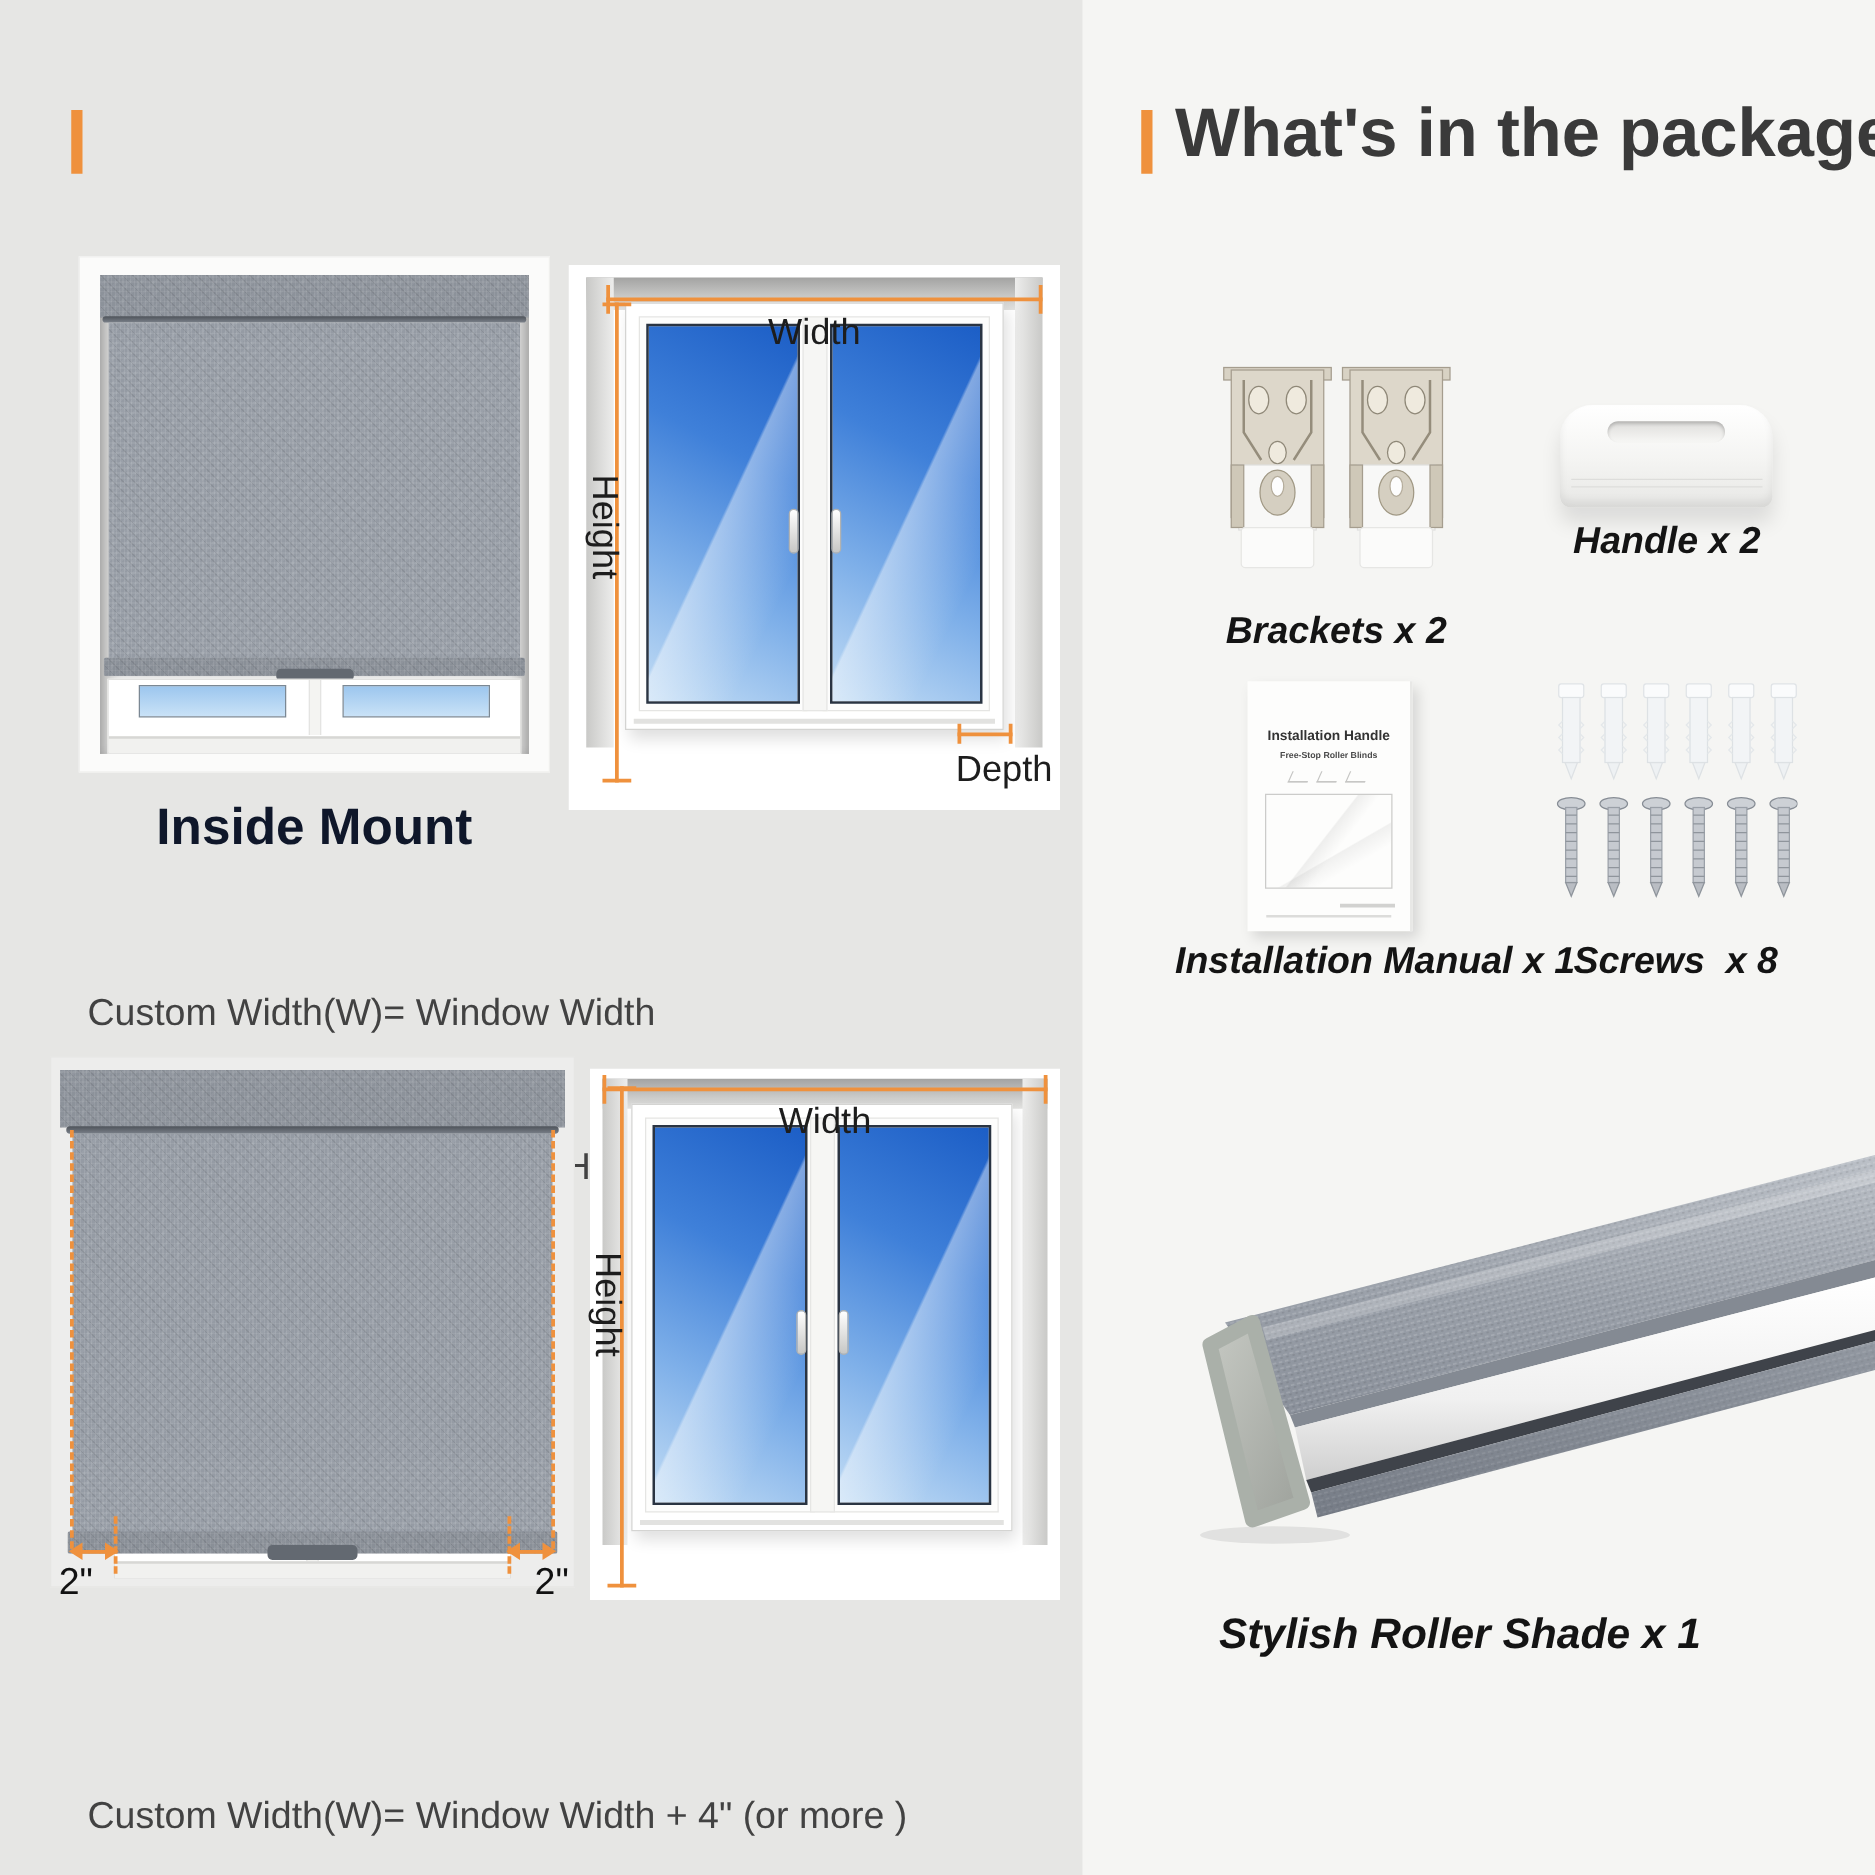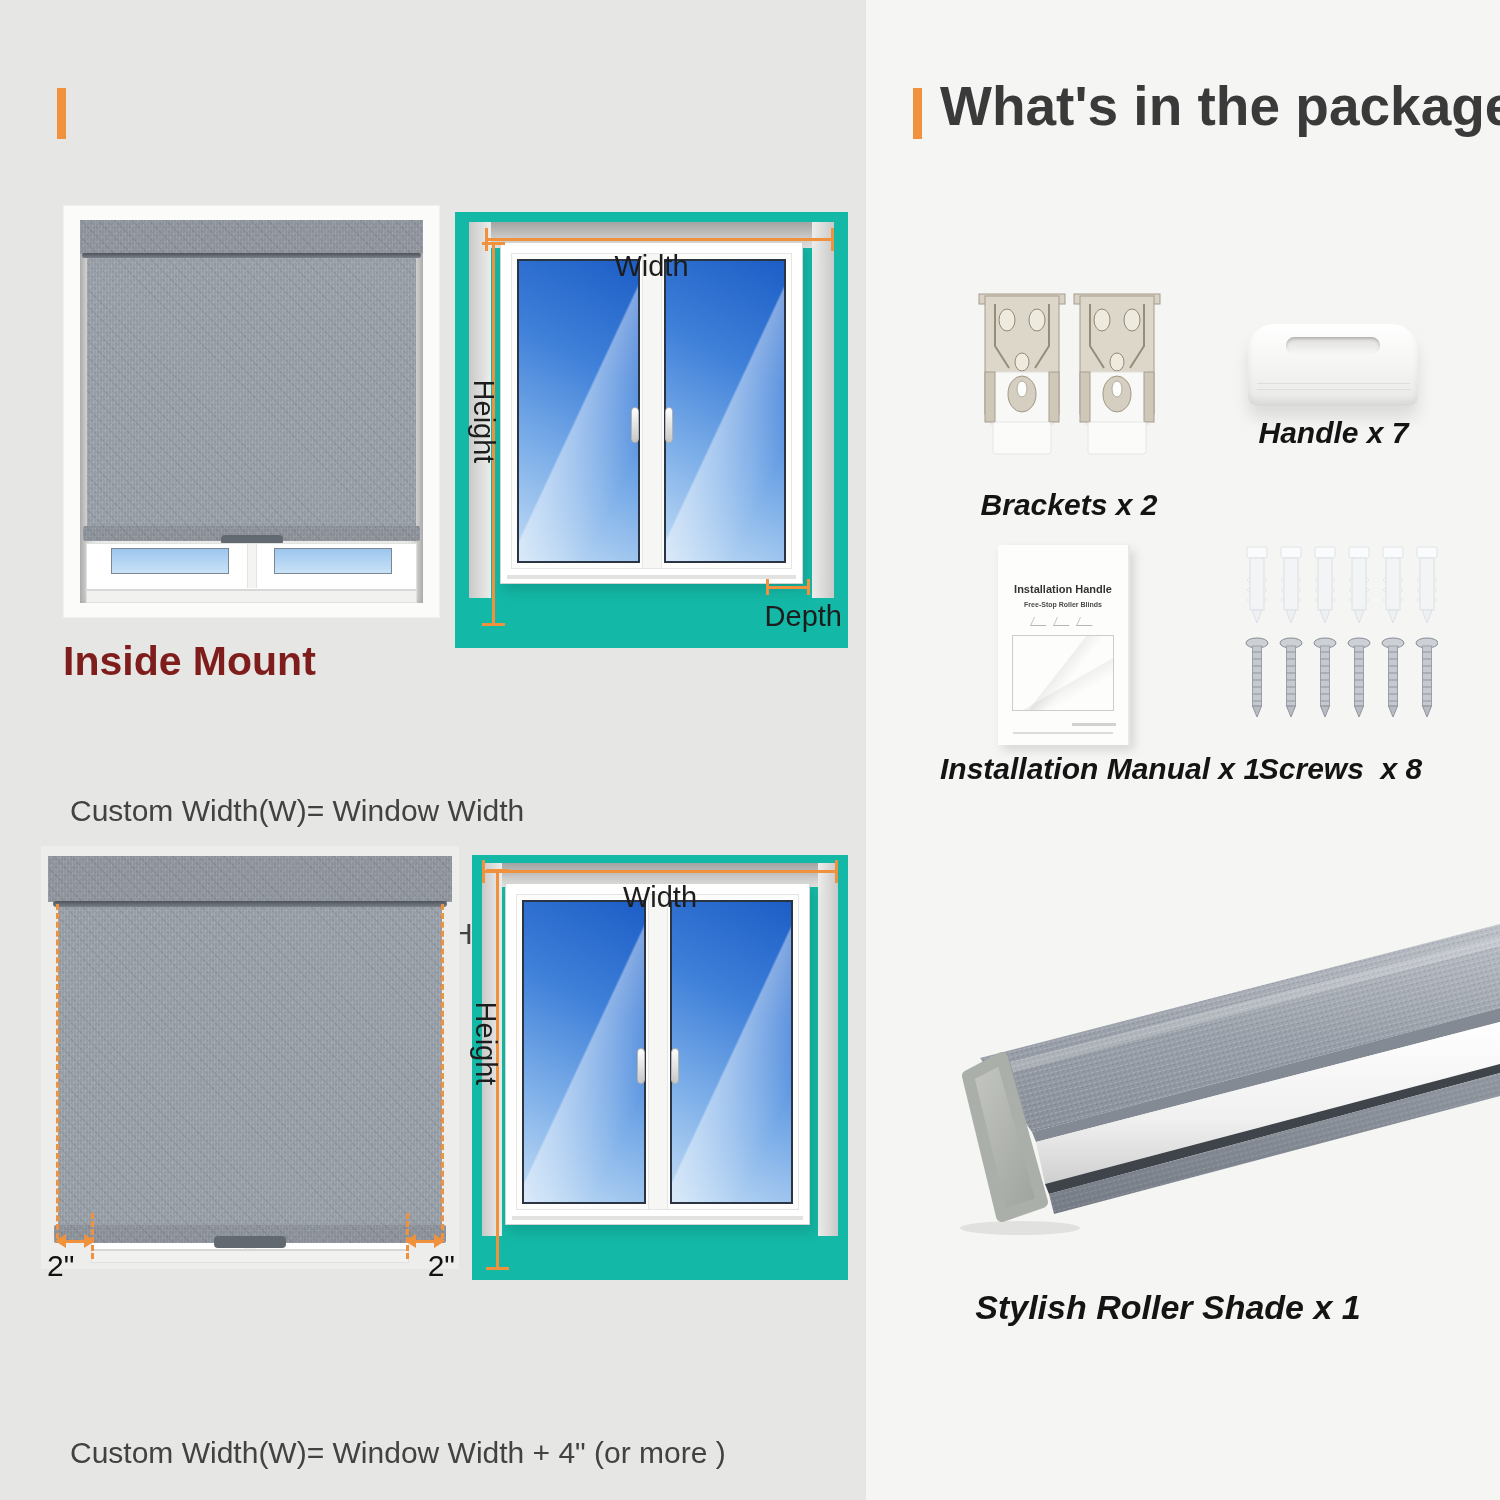--- a/index.html
+++ b/index.html
@@ -25,21 +25,21 @@
   .cassette { filter:brightness(.94); }
   .rollshadow { position:absolute; background:linear-gradient(#4e535a,#7a8089); border-radius:3px; }
   .bar { filter:brightness(.92); border-radius:2px; }
   .tab { position:absolute; left:50%; transform:translateX(-50%); background:#6c727b; border-radius:4px; }
   .lowwin { position:absolute; background:#fff; border:1px solid #e1e1df; }
   .lwglass { position:absolute; top:4px; height:26px; background:linear-gradient(#9cc6ee,#c9e2f7); border:1px solid #7b8894; }
   .lwmull { position:absolute; left:calc(50% - 5px); top:0; bottom:14px; width:10px; background:#f4f4f2; border-left:1px solid #e4e4e2; border-right:1px solid #e4e4e2; }
   .lwsill { position:absolute; left:0; right:0; bottom:0; height:13px; background:#f1f1ef; border-top:2px solid #d7d7d5; }
 
   
-  .diag { position:absolute; background:#14b8a6; }
+  .diag { position:absolute; background:#ffffff; }
   .recesstop { position:absolute; background:linear-gradient(#a3a3a2,#e3e3e1); }
   .recessside { position:absolute; background:linear-gradient(90deg,#c9c9c7,#ededec); }
   .recessside.r { background:linear-gradient(-90deg,#c9c9c7,#ededec); }
   .winframe { position:absolute; background:#fff; border:1px solid #d4d4d2; box-shadow:3px 7px 12px rgba(0,0,0,.13); }
   .sash { position:absolute; top:10px; bottom:14px; width:calc(50% - 16px); background:#fdfdfc; border:1px solid #e5e5e3; }
   .sash.l { left:10px; } .sash.r { right:10px; }
   .glass { position:absolute; inset:5px; border:2px solid #2a3442;
     background:linear-gradient(208deg,#1c5ec6 0%,#3f80d9 35%,#7fb0e9 68%,#c3ddf5 100%); }
   .glass::after { content:""; position:absolute; inset:0;
     background:linear-gradient(115deg,rgba(255,255,255,0) 50%,rgba(255,255,255,.42) 51%,rgba(255,255,255,0) 80%); }
@@ -58,21 +58,21 @@
   .mlinev::before { top:0; } .mlinev::after { bottom:0; }
   .dlabel { position:absolute; font-size:29px; color:#1d1d1d; }
   .vwrap { position:absolute; width:110px; text-align:center; transform:rotate(90deg); }
 
   .dash { position:absolute; width:0; border-left:3px dashed #EF913D; }
   .gaparrow { position:absolute; height:3px; background:#EF913D; }
   .gaparrow::before { content:""; position:absolute; left:-11px; top:-6px; border:7px solid transparent; border-right:11px solid #EF913D; }
   .gaparrow::after { content:""; position:absolute; right:-11px; top:-6px; border:7px solid transparent; border-left:11px solid #EF913D; }
   .gaplabel { position:absolute; font-size:30px; color:#111; }
 
-  .mount-h { position:absolute; font-size:41px; font-weight:bold; color:#7f1d1d; text-align:left; }
+  .mount-h { position:absolute; font-size:41px; font-weight:bold; color:#0f172a; text-align:center; }
   .body-lines { position:absolute; font-size:30px; color:#424242; line-height:41px; white-space:pre; }
 
   
   .item-label { position:absolute; font-size:30px; font-weight:bold; font-style:italic; color:#141414;
     text-align:center; white-space:pre; }
   .figsvg { position:absolute; }
 
   .handle { position:absolute; background:linear-gradient(#ffffff,#f4f4f2 55%,#e7e7e5);
     border-radius:26px 26px 9px 9px; box-shadow:0 12px 16px rgba(0,0,0,.10), inset 0 -5px 7px rgba(0,0,0,.07); }
   .slot { position:absolute; left:50%; top:13px; transform:translateX(-50%); width:94px; height:17px;
@@ -225,21 +225,21 @@
   <svg class="figsvg" style="left:1070px;top:288px" width="94" height="170" viewBox="0 0 94 170">
     <use href="#bracket"></use>
   </svg>
   <div class="item-label" style="left:964px;width:210px;top:488px">Brackets x 2</div>
 
   <div class="handle" style="left:1248px;top:324px;width:170px;height:82px">
     <div class="slot"></div>
     <div class="ridge" style="bottom:16px"></div>
     <div class="ridge" style="bottom:22px"></div>
   </div>
-  <div class="item-label" style="left:1246px;width:175px;top:416px">Handle x 7</div>
+  <div class="item-label" style="left:1246px;width:175px;top:416px">Handle x 2</div>
 
   <div class="manual" style="left:998px;top:545px;width:132px;height:200px">
     <div class="m-title">Installation Handle</div>
     <div class="m-sub">Free-Stop Roller Blinds</div>
     <div class="m-steps">
         <span></span>
         <span></span>
         <span></span>
       </div>
     <div class="m-diagram"></div>

